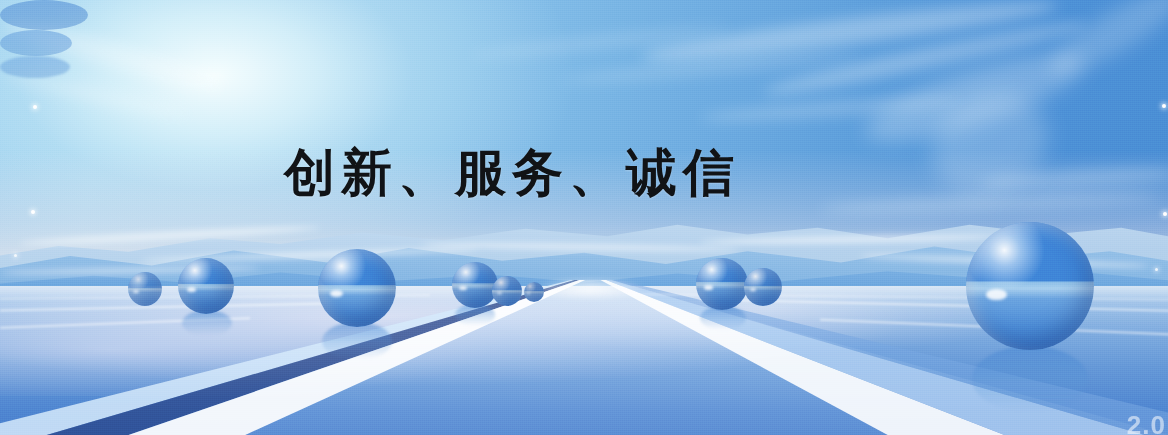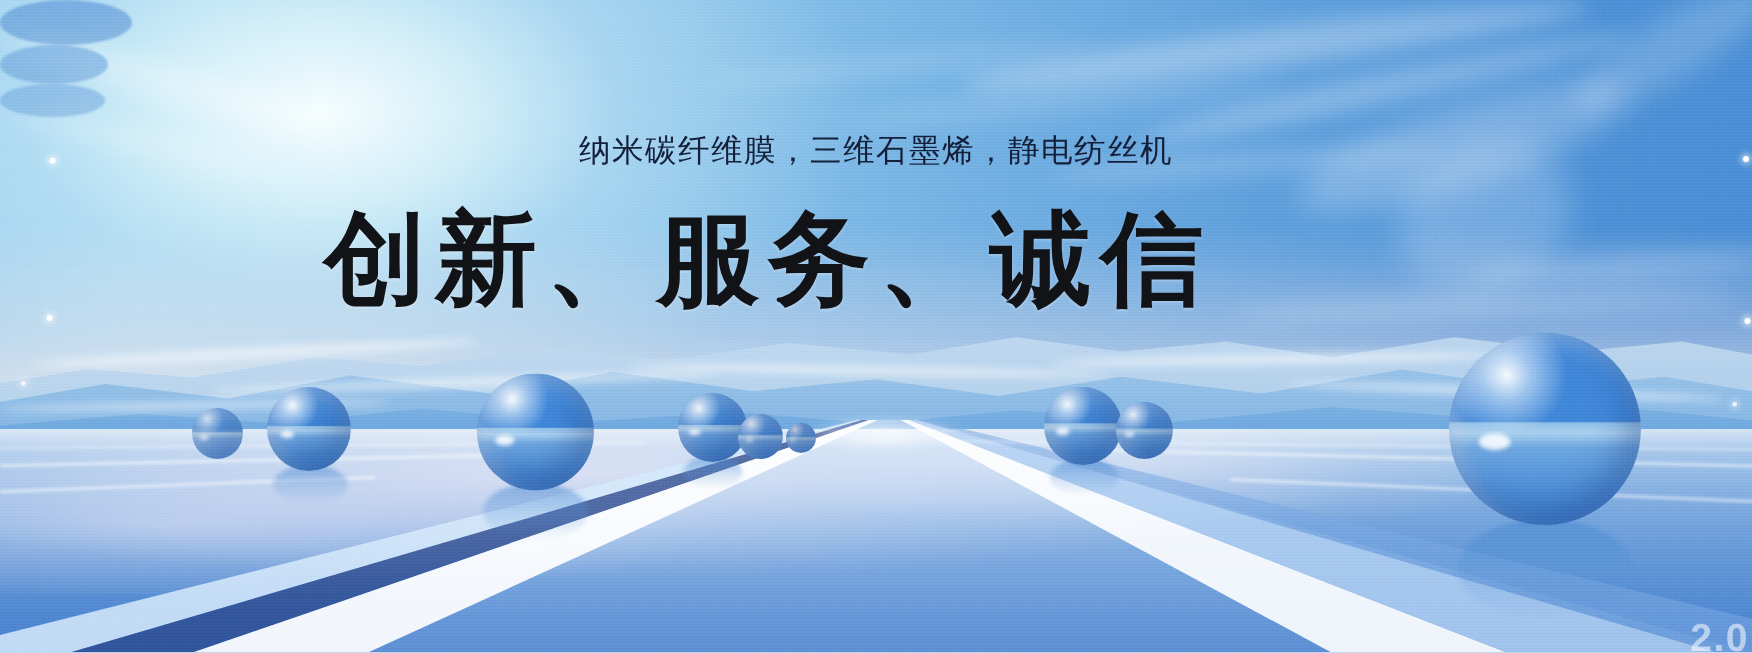--- a/index.html
+++ b/index.html
@@ -236,21 +236,21 @@
     text-align:center;
     font-size:21px; line-height:28px; font-weight:400;
     letter-spacing:1px;
     color:#14203a;
     font-family:"DejaVu Sans","Liberation Sans",sans-serif;
     pointer-events:auto;
   }
   .headline{
     position:absolute; left:0; top:134px; width:1024px;
     text-align:center;
-    font-size:68px; line-height:78px; font-weight:700;
+    font-size:51px; line-height:78px; font-weight:700;
     letter-spacing:6px;
     color:#111316;
     font-family:Liberation Sans, sans-serif;
     text-shadow:0 1px 2px rgba(255,255,255,0.25);
     pointer-events:auto;
   }
 
   
   .watermark{
     position:absolute; right:2px; bottom:-6px;
@@ -350,18 +350,17 @@
   <div class="dot d1"></div>
   <div class="dot d2"></div>
   <div class="dot d3"></div>
   <div class="dot d4"></div>
   <div class="dot d5"></div>
   <div class="dot d6"></div>
 
   <div class="grain"></div>
 
   <div class="copy">
-    <div class="subtitle">纳米碳纤维膜，三维石墨烯，静电纺丝机</div>
     <div class="headline">创新、服务、诚信</div>
     <div class="watermark">2.0</div>
   </div>
 
 </div>
 
 </body></html>

